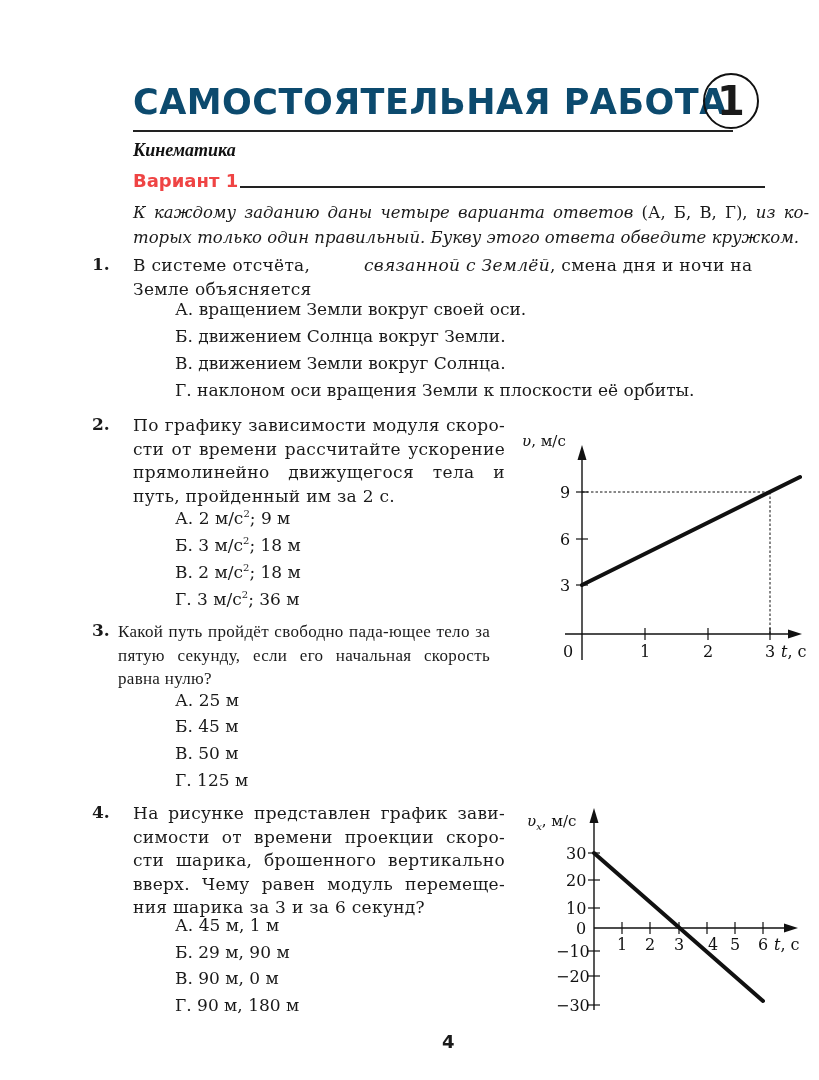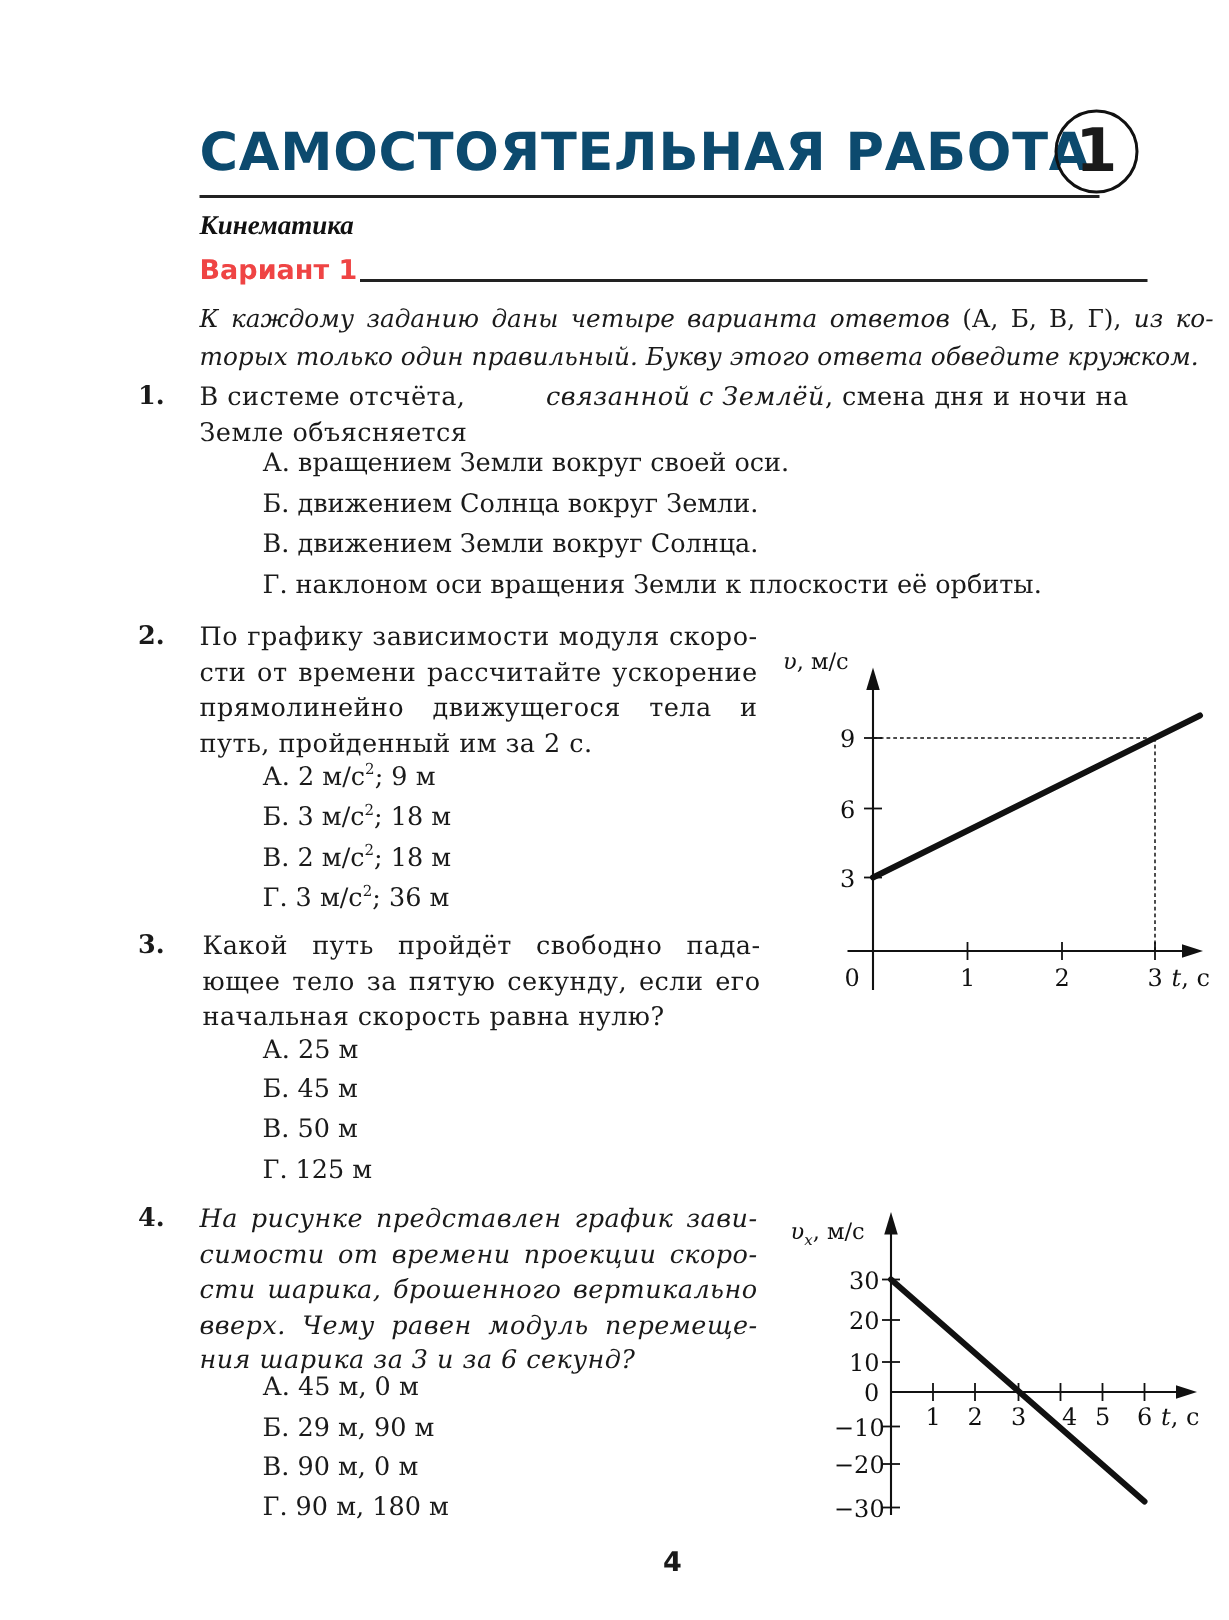--- a/index.html
+++ b/index.html
@@ -117,29 +117,29 @@
   <text x="560" y="545" font-size="16">6</text>
   <text x="560" y="591" font-size="16">3</text>
   <text x="563" y="657" font-size="16">0</text>
   <text x="640" y="657" font-size="16">1</text>
   <text x="703" y="657" font-size="16">2</text>
   <text x="765" y="657" font-size="16">3</text>
   <text x="781" y="657" font-size="16"><tspan font-style="italic">t</tspan>, с</text>
 </svg>
 
 <div class="abs qnum" style="left:92px; top:620px;">3.</div>
-<div class="abs qtext" style="left:135px; top:620px; width:372px; text-align:justify;">Какой путь пройдёт свободно пада-ющее тело за пятую секунду, если его начальная скорость равна нулю?</div>
+<div class="abs qtext" style="left:118px; top:620px; width:372px; text-align:justify;font-family:Liberation Serif, serif;">Какой путь пройдёт свободно пада-ющее тело за пятую секунду, если его начальная скорость равна нулю?</div>
 <div class="abs opt" style="left:175px; top:690px;">А. 25 м</div>
 <div class="abs opt" style="left:175px; top:716px;">Б. 45 м</div>
 <div class="abs opt" style="left:175px; top:743px;">В. 50 м</div>
 <div class="abs opt" style="left:175px; top:770px;text-align:right;">Г. 125 м</div>
 
 <div class="abs qnum" style="left:92px; top:802px;">4.</div>
-<div class="abs qtext" style="left:133px; top:802px; width:372px; text-align:justify;font-style:italic;">На рисунке представлен график зави-симости от времени проекции скоро-сти шарика, брошенного вертикально вверх. Чему равен модуль перемеще-ния шарика за 3 и за 6 секунд?</div>
-<div class="abs opt" style="left:175px; top:915px;">А. 45 м, 0 м</div>
+<div class="abs qtext" style="left:133px; top:802px; width:372px; text-align:justify;">На рисунке представлен график зави-симости от времени проекции скоро-сти шарика, брошенного вертикально вверх. Чему равен модуль перемеще-ния шарика за 3 и за 6 секунд?</div>
+<div class="abs opt" style="left:175px; top:915px;">А. 45 м, 1 м</div>
 <div class="abs opt" style="left:175px; top:942px;">Б. 29 м, 90 м</div>
 <div class="abs opt" style="left:175px; top:968px;text-align:right;">В. 90 м, 0 м</div>
 <div class="abs opt" style="left:175px; top:995px;">Г. 90 м, 180 м</div>
 
 <svg class="abs" style="left:0; top:0; pointer-events:none;" width="819" height="1080">
 
   <line x1="594" y1="928" x2="790" y2="928" stroke="#111" stroke-width="1.4"></line>
   <polygon points="798,928 784,923.5 784,932.5" fill="#111"></polygon>
   <line x1="594" y1="1010" x2="594" y2="818" stroke="#111" stroke-width="1.4"></line>
   <polygon points="594,808 589.5,823 598.5,823" fill="#111"></polygon>

